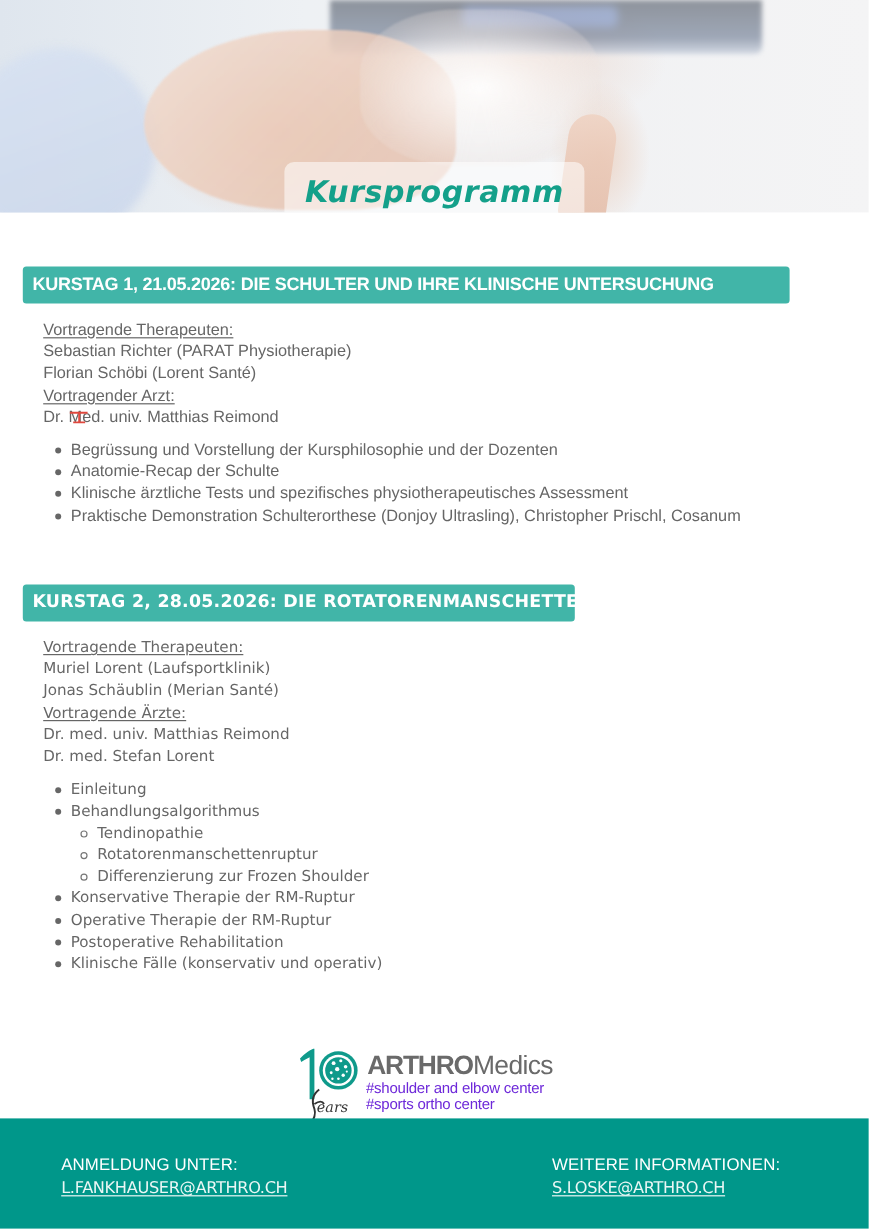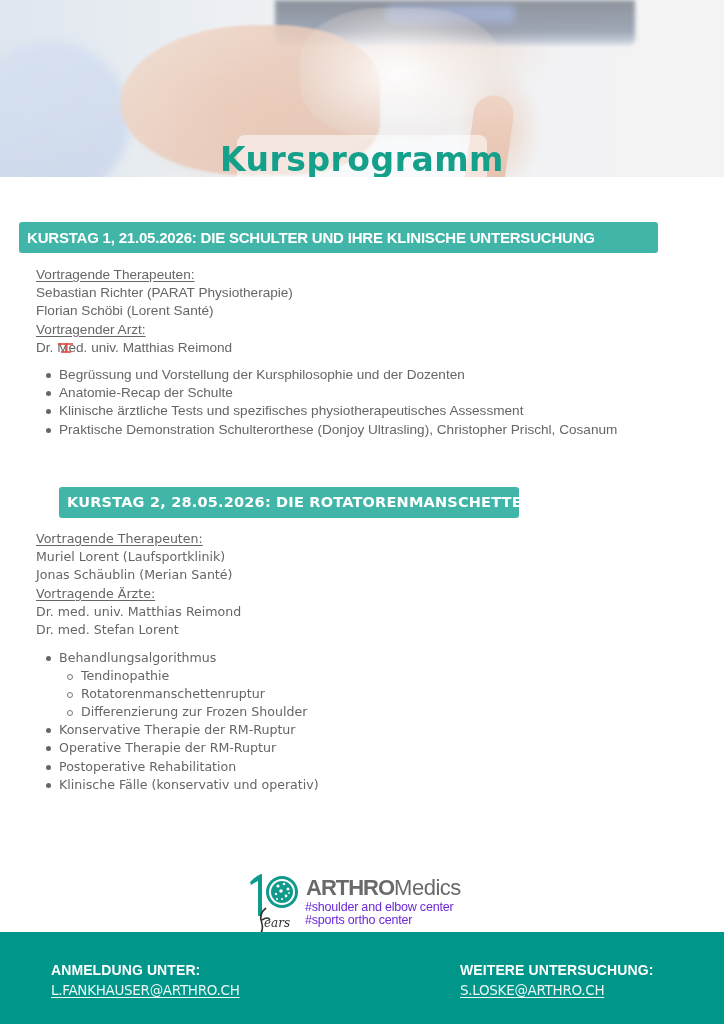--- a/index.html
+++ b/index.html
@@ -43,33 +43,33 @@
     position: absolute; left: 470px; top: 95px; width: 40px; height: 90px;
     background: linear-gradient(180deg, #efd2c2, #e3baa5); border-radius: 20px 20px 8px 8px;
     opacity: 0.85; transform: rotate(8deg);
   }
   .hero-title-box {
     position: absolute; left: 237px; top: 135px; width: 250px; height: 45px;
     background: rgba(255,255,255,0.55); border-radius: 8px 8px 0 0;
     display: flex; align-items: center; justify-content: center;
   }
   .hero-title {
-    font-family: "DejaVu Sans", sans-serif; font-size: 33px; font-weight: bold;
-    color: #14a08a; letter-spacing: 0.5px; margin-top: 3px;
+    font-family: "DejaVu Sans", sans-serif; font-size: 25px; font-weight: bold;
+    color: #14a08a; letter-spacing: 0.5px; margin-top: 3px; font-style: italic;
   }
 
   
   .day-header {
     position: absolute; left: 19px; height: 31px;
     background: #41b5a8; border-radius: 3px;
     color: #ffffff; font-family: "Liberation Sans", sans-serif; font-weight: bold;
     font-size: 15px; line-height: 31px; padding: 0 8px; white-space: nowrap;
   }
   .day-header.d1 { top: 222px; width: 639px; letter-spacing: -0.2px; }
-  .day-header.d2 { top: 487px; width: 460px; font-family: "DejaVu Sans", sans-serif; font-size: 14.5px; letter-spacing: 0.2px; margin-left: 40px; }
+  .day-header.d2 { top: 487px; width: 460px; font-family: "DejaVu Sans", sans-serif; font-size: 14.5px; letter-spacing: 0.2px; }
 
   .people {
     position: absolute; left: 36px; font-size: 13px; line-height: 18.2px; color: #666666;
   }
   .people.p1 { top: 266px; font-family: "Liberation Sans", sans-serif; font-size: 13.6px; }
   .people.p2 { top: 530px; font-family: "DejaVu Sans", sans-serif; font-size: 12.6px; }
   .people .role { text-decoration: underline; text-underline-offset: 2px; }
   .people .line { white-space: nowrap; position: relative; }
   .red-mark {
     position: absolute; color: #e0483e; font-size: 14px; font-weight: bold;
@@ -105,21 +105,21 @@
   .logo .tag.b { top: 41px; }
 
   
   .footer {
     position: absolute; left: 0; top: 932px; width: 724px; height: 92px; background: #00978a;
   }
   .footer .col { position: absolute; top: 30px; color: #ffffff; }
   .footer .col.left { left: 51px; }
   .footer .col.right { left: 460px; }
   .footer .label {
-    font-family: "Liberation Sans", sans-serif; font-weight: bold; font-size: 14px;
+    font-family: "Liberation Sans", sans-serif; font-weight: normal; font-size: 14px;
     letter-spacing: 0.1px; white-space: nowrap;
   }
   .footer .email {
     display: block; margin-top: 4px; font-family: "DejaVu Sans", sans-serif; font-size: 13.5px;
     color: #eaf7f5; text-decoration: underline; text-underline-offset: 2px; white-space: nowrap;
     letter-spacing: -0.3px;
   }
 </style>
 </head>
 <body>
@@ -162,20 +162,21 @@
 <div class="day-header d2">KURSTAG 2, 28.05.2026: DIE ROTATORENMANSCHETTE</div>
 <div class="people p2">
   <div class="line role">Vortragende Therapeuten:</div>
   <div class="line">Muriel Lorent (Laufsportklinik)</div>
   <div class="line">Jonas Schäublin (Merian Santé)</div>
   <div class="line role">Vortragende Ärzte:</div>
   <div class="line">Dr. med. univ. Matthias Reimond</div>
   <div class="line">Dr. med. Stefan Lorent</div>
 </div>
 <ul class="topics t2">
+  <li>Einleitung</li>
   <li>Behandlungsalgorithmus</li>
   <li class="sub">Tendinopathie</li>
   <li class="sub">Rotatorenmanschettenruptur</li>
   <li class="sub">Differenzierung zur Frozen Shoulder</li>
   <li>Konservative Therapie der RM-Ruptur</li>
   <li>Operative Therapie der RM-Ruptur</li>
   <li>Postoperative Rehabilitation</li>
   <li>Klinische Fälle (konservativ und operativ)</li>
 </ul>
 
@@ -206,16 +207,16 @@
   <div class="tag a">#shoulder and elbow center</div>
   <div class="tag b">#sports ortho center</div>
 </div>
 
 <div class="footer">
   <div class="col left">
     <div class="label">ANMELDUNG UNTER:</div>
     <a class="email">L.FANKHAUSER@ARTHRO.CH</a>
   </div>
   <div class="col right">
-    <div class="label">WEITERE UNTERSUCHUNG:</div>
+    <div class="label">WEITERE INFORMATIONEN:</div>
     <a class="email">S.LOSKE@ARTHRO.CH</a>
   </div>
 </div>
 
 </body></html>

